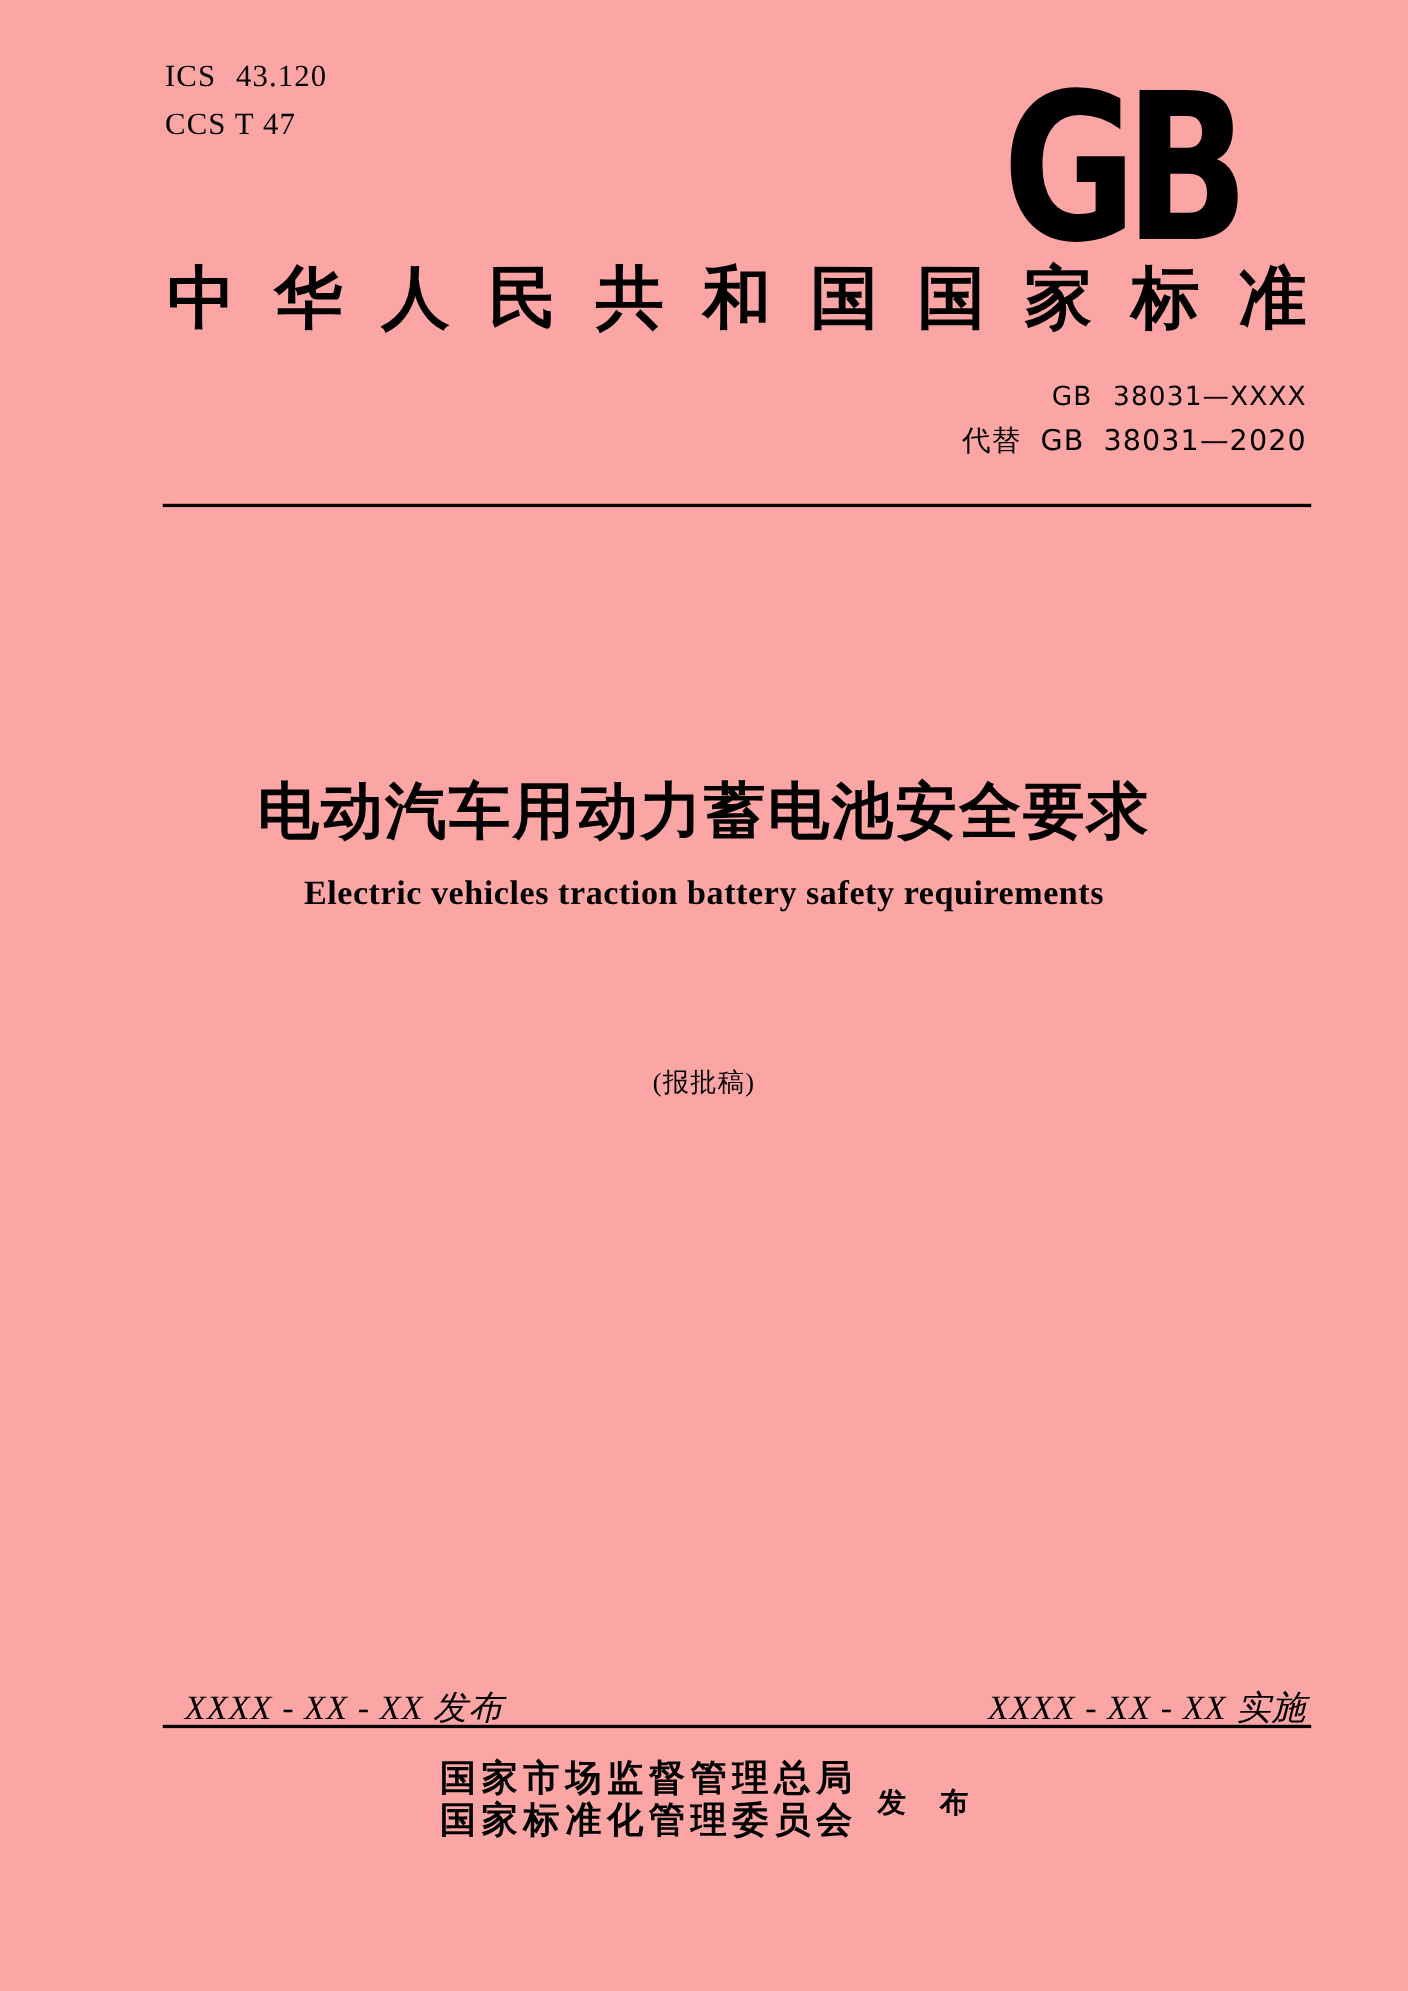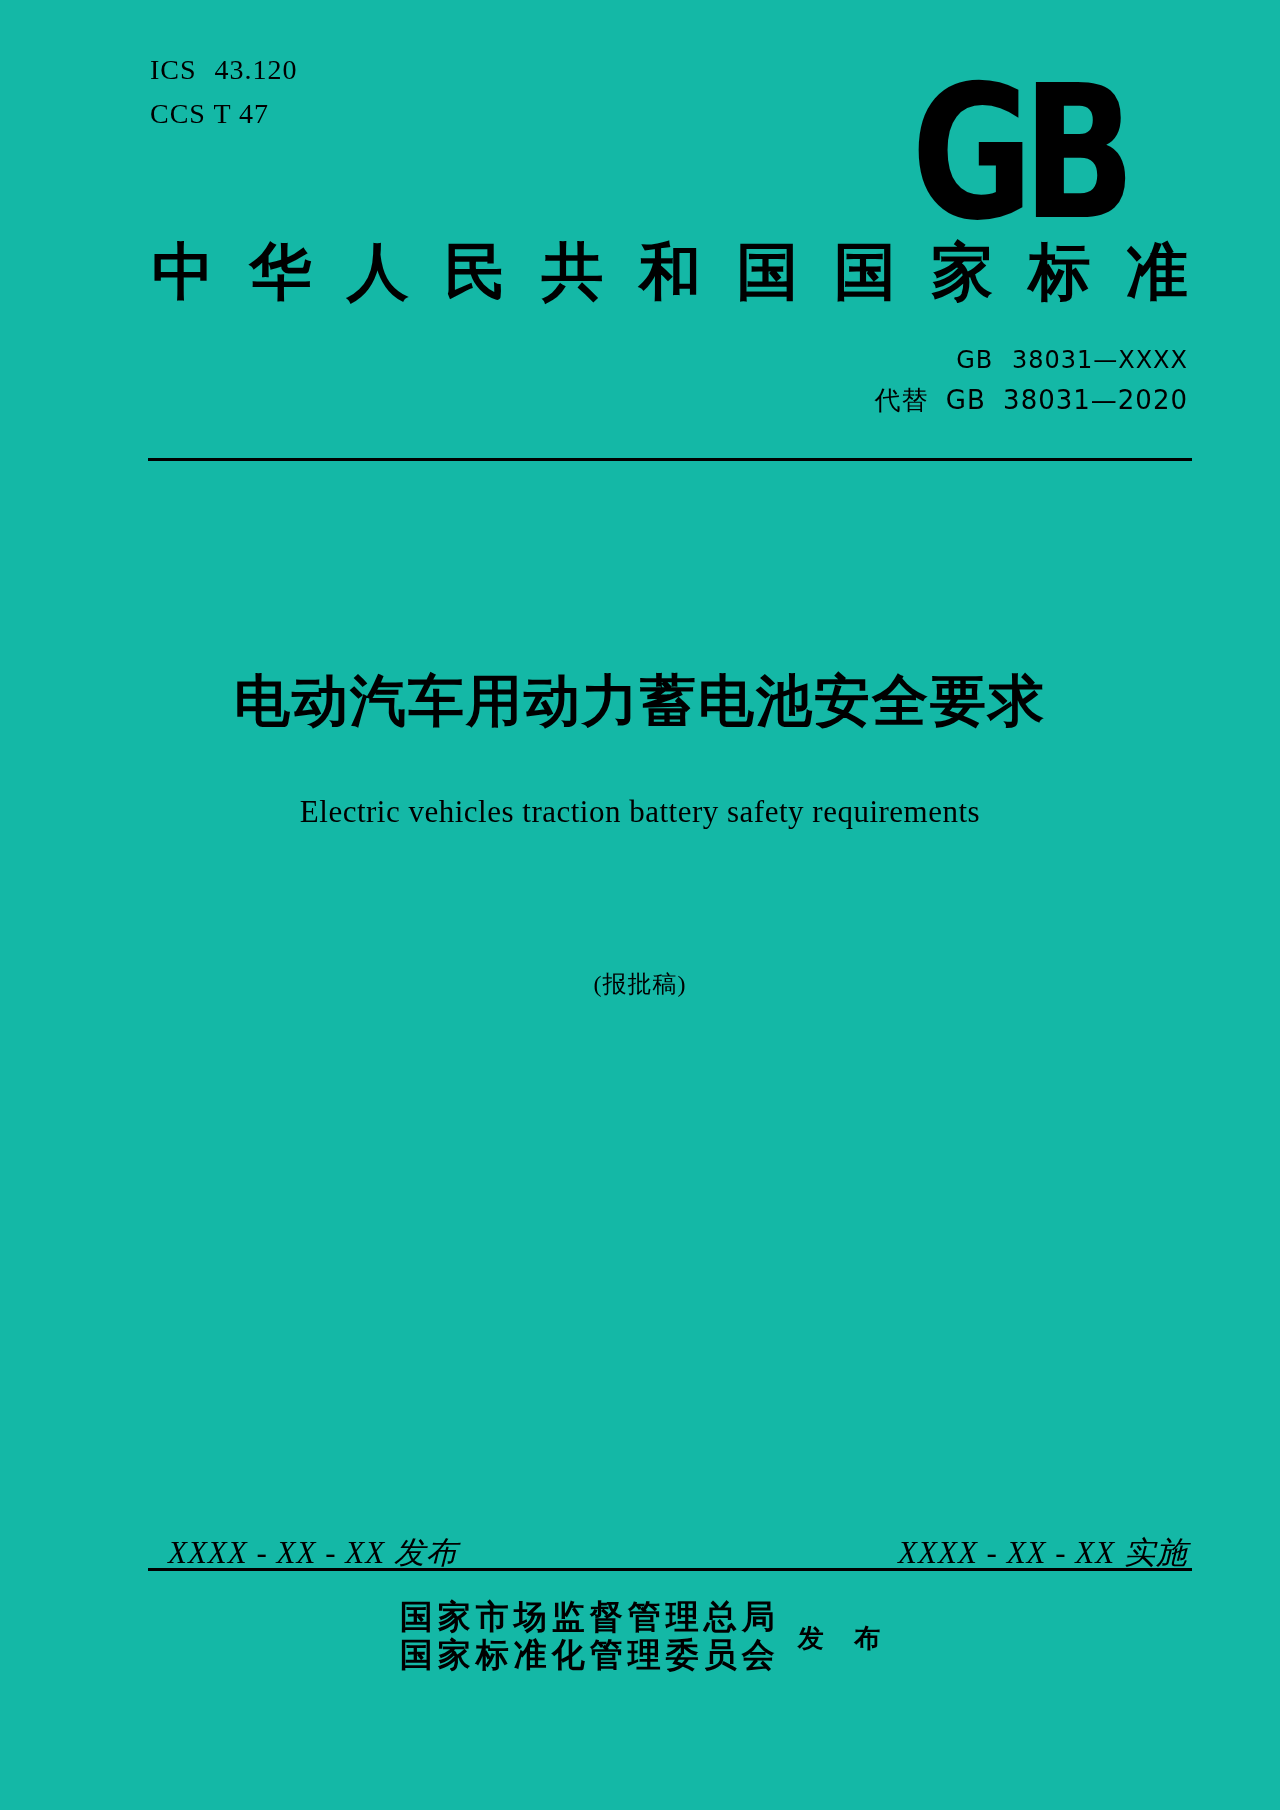--- a/index.html
+++ b/index.html
@@ -5,21 +5,21 @@
   html, body {
     margin: 0;
     padding: 0;
     background: #9a9a9a;
   }
   .page {
     position: relative;
     width: 1280px;
     height: 1810px;
     margin: 0 auto;
-    background: #14b8a6;
+    background: #fca5a5;
     color: #000000;
     font-family: "Liberation Serif", serif;
     overflow: hidden;
   }
 
   
   .ics {
     position: absolute;
     left: 150px;
     top: 54px;
@@ -107,35 +107,35 @@
     background: #000;
   }
   .rule-top { top: 458px; }
   .rule-bottom { top: 1568px; }
 
   
   .title-zh {
     position: absolute;
     left: 0;
     right: 0;
-    top: 664px;
+    top: 700px;
     text-align: center;
     font-family: "DejaVu Sans", sans-serif;
     font-weight: 700;
     font-size: 56px;
     letter-spacing: 2px;
     white-space: nowrap;
   }
   .title-en {
     position: absolute;
     left: 0;
     right: 0;
     top: 794px;
     text-align: center;
-    font-weight: 400;
+    font-weight: 700;
     font-size: 31px;
     letter-spacing: 0.5px;
   }
   .draft-note {
     position: absolute;
     left: 0;
     right: 0;
     top: 968px;
     text-align: center;
     font-size: 24px;

